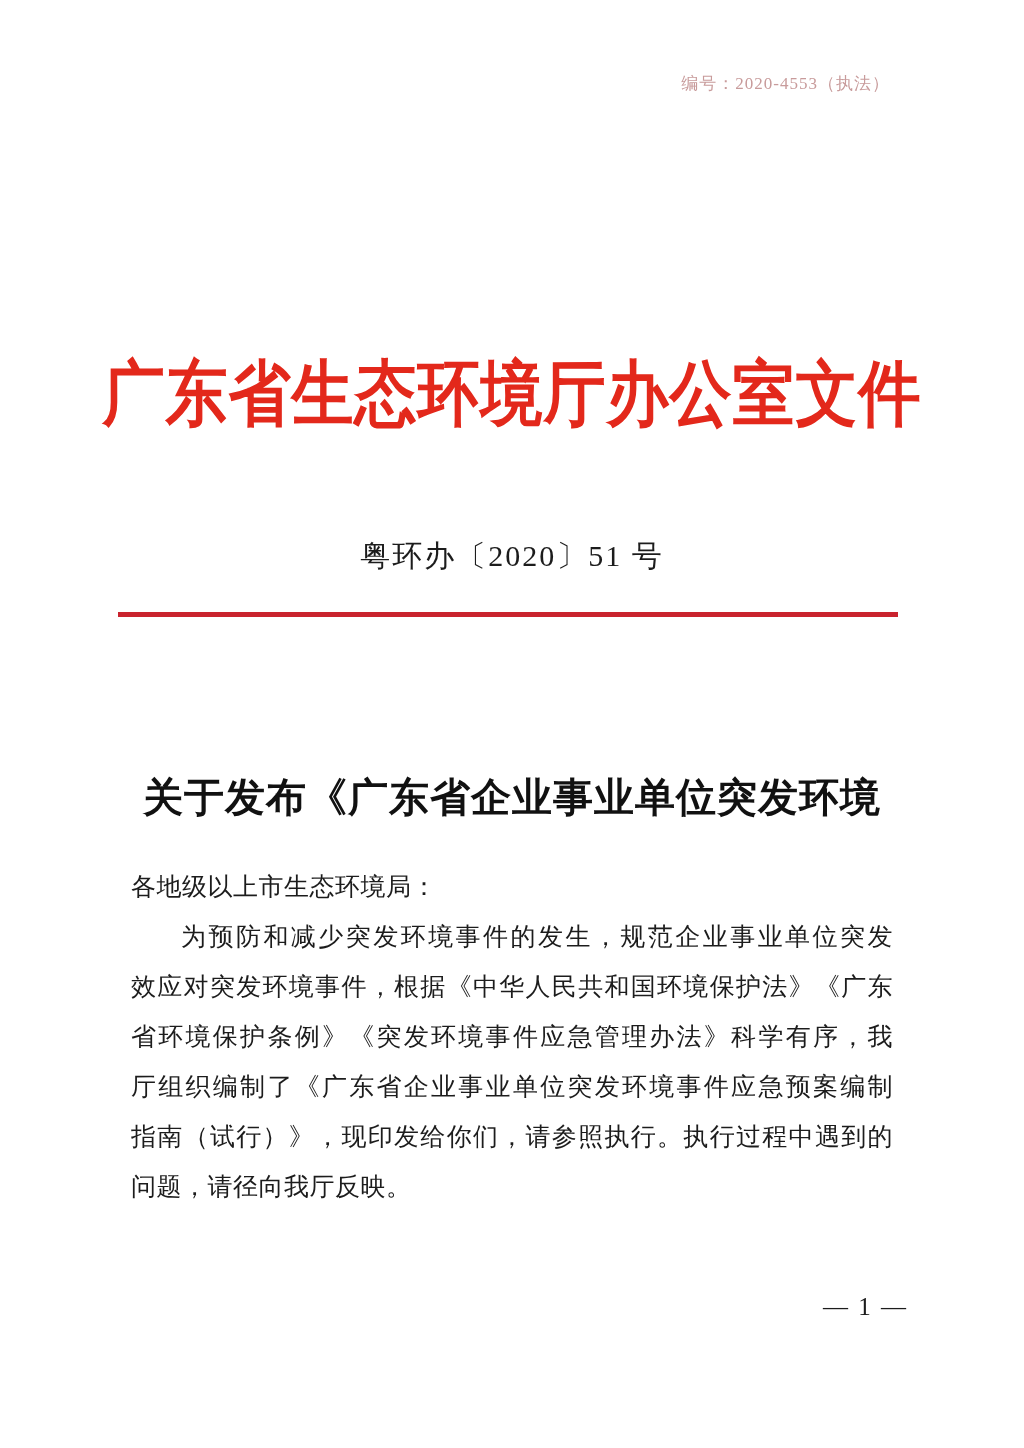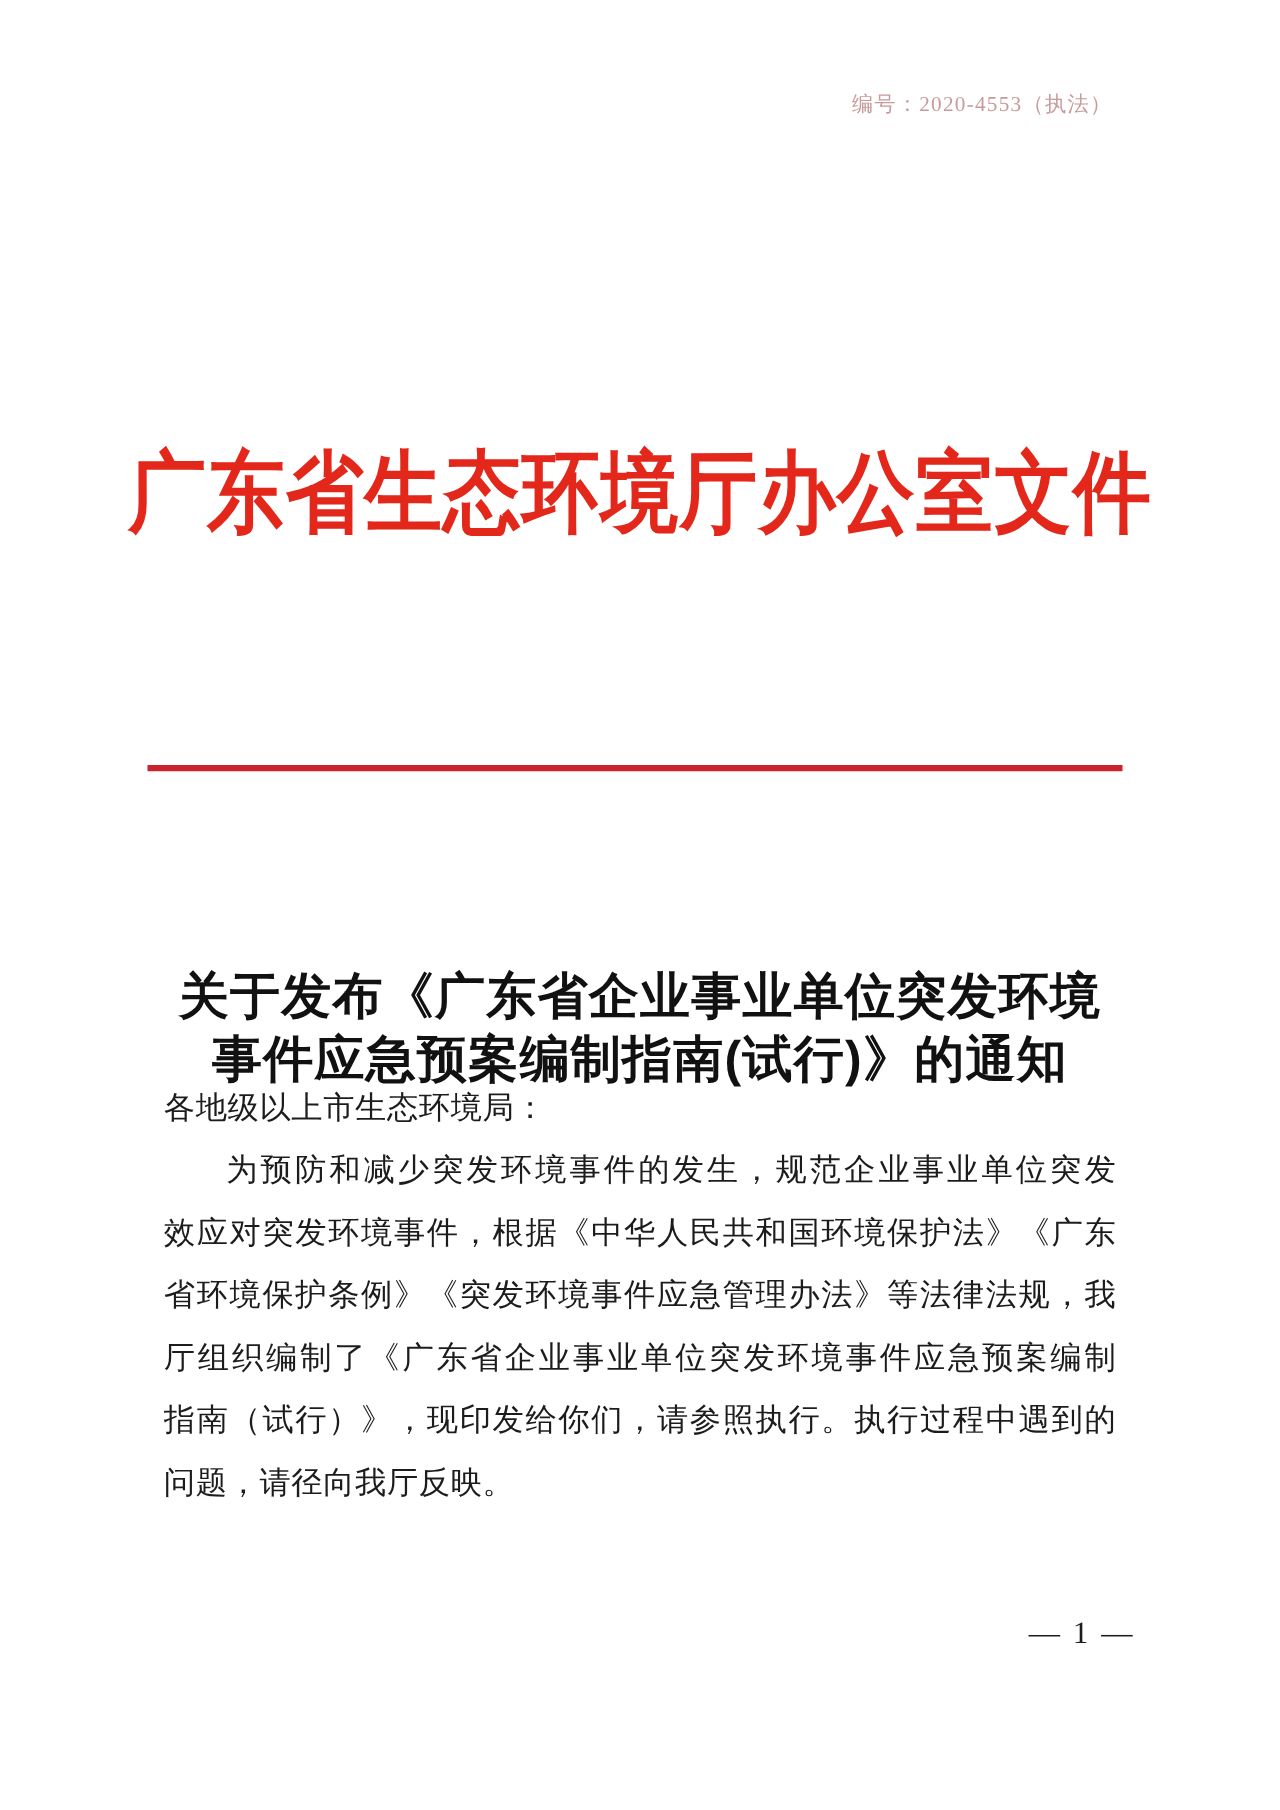--- a/index.html
+++ b/index.html
@@ -110,33 +110,33 @@
 </style>
 </head>
 <body>
 
 <div class="page">
 
   <div class="serial">编号：2020-4553（执法）</div>
 
   <div class="masthead">广东省生态环境厅办公室文件</div>
 
+  <div class="docnum">粤环办〔2020〕51 号</div>
 
   <div class="redline"></div>
 
   <div class="notice-title">
     <div>关于发布《广东省企业事业单位突发环境</div>
-    <div>事件应急预案编制指南(试行)》的通知</div>
   </div>
 
   <div class="body-block">
     <div class="line lastline">各地级以上市生态环境局：</div>
     <div class="line jline indent">为预防和减少突发环境事件的发生，规范企业事业单位突发</div>
     <div class="line jline">效应对突发环境事件，根据《中华人民共和国环境保护法》《广东</div>
-    <div class="line jline">省环境保护条例》《突发环境事件应急管理办法》等法律法规，我</div>
+    <div class="line jline">省环境保护条例》《突发环境事件应急管理办法》科学有序，我</div>
     <div class="line jline">厅组织编制了《广东省企业事业单位突发环境事件应急预案编制</div>
     <div class="line jline">指南（试行）》，现印发给你们，请参照执行。执行过程中遇到的</div>
     <div class="line lastline">问题，请径向我厅反映。</div>
   </div>
 
   <div class="pageno">— 1 —</div>
 
 </div>
 
 </body></html>

